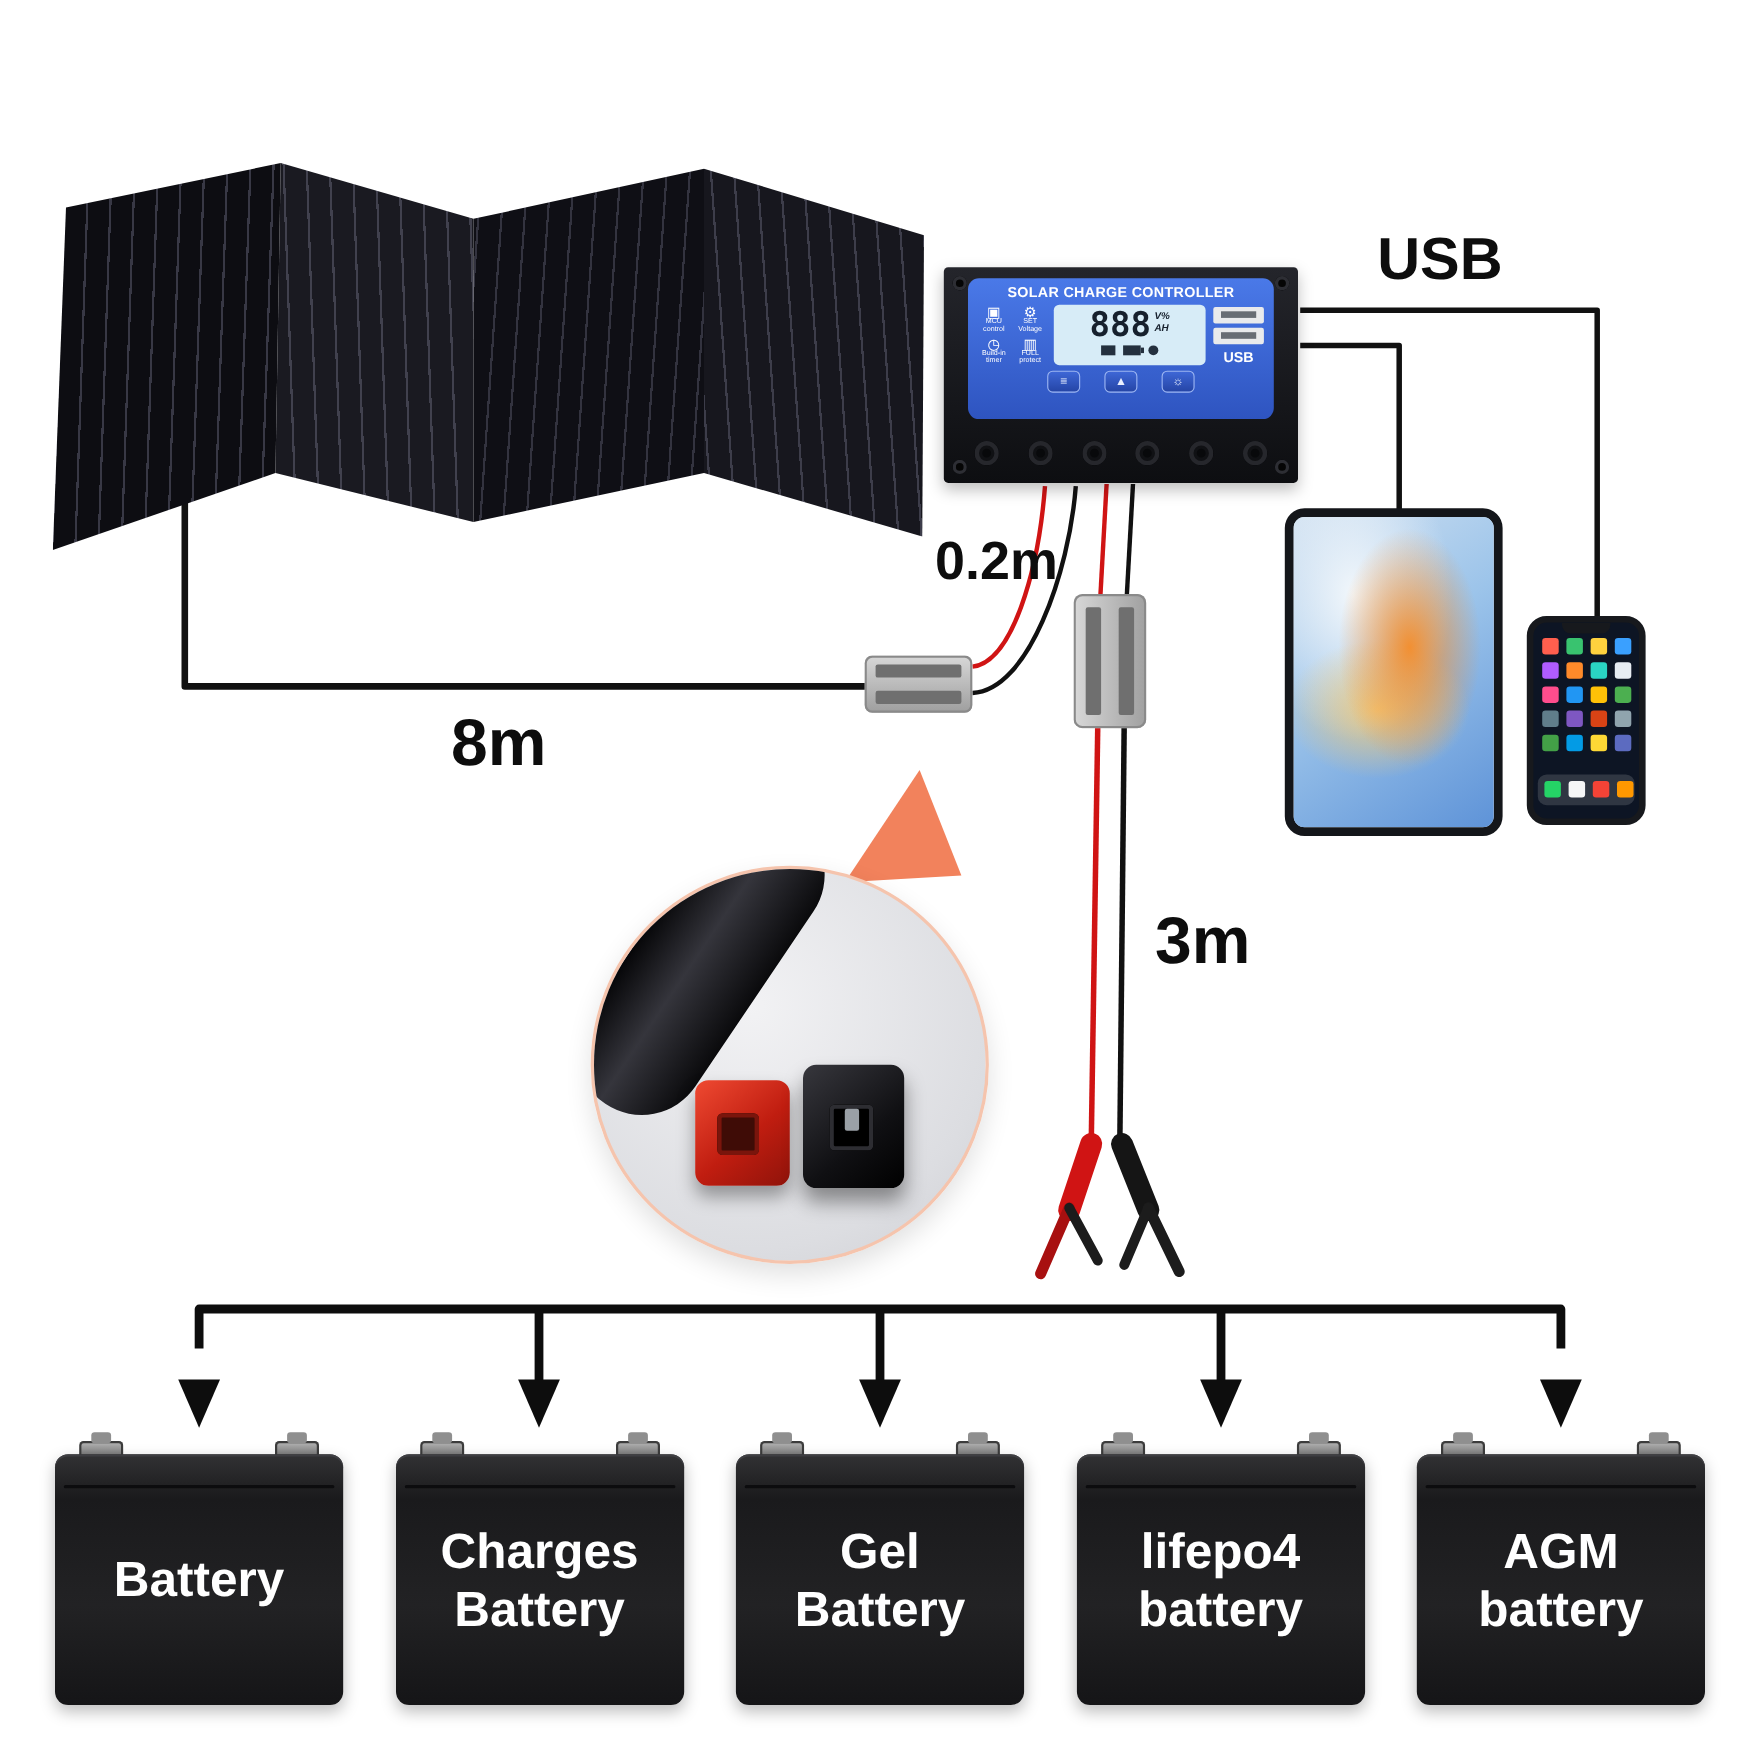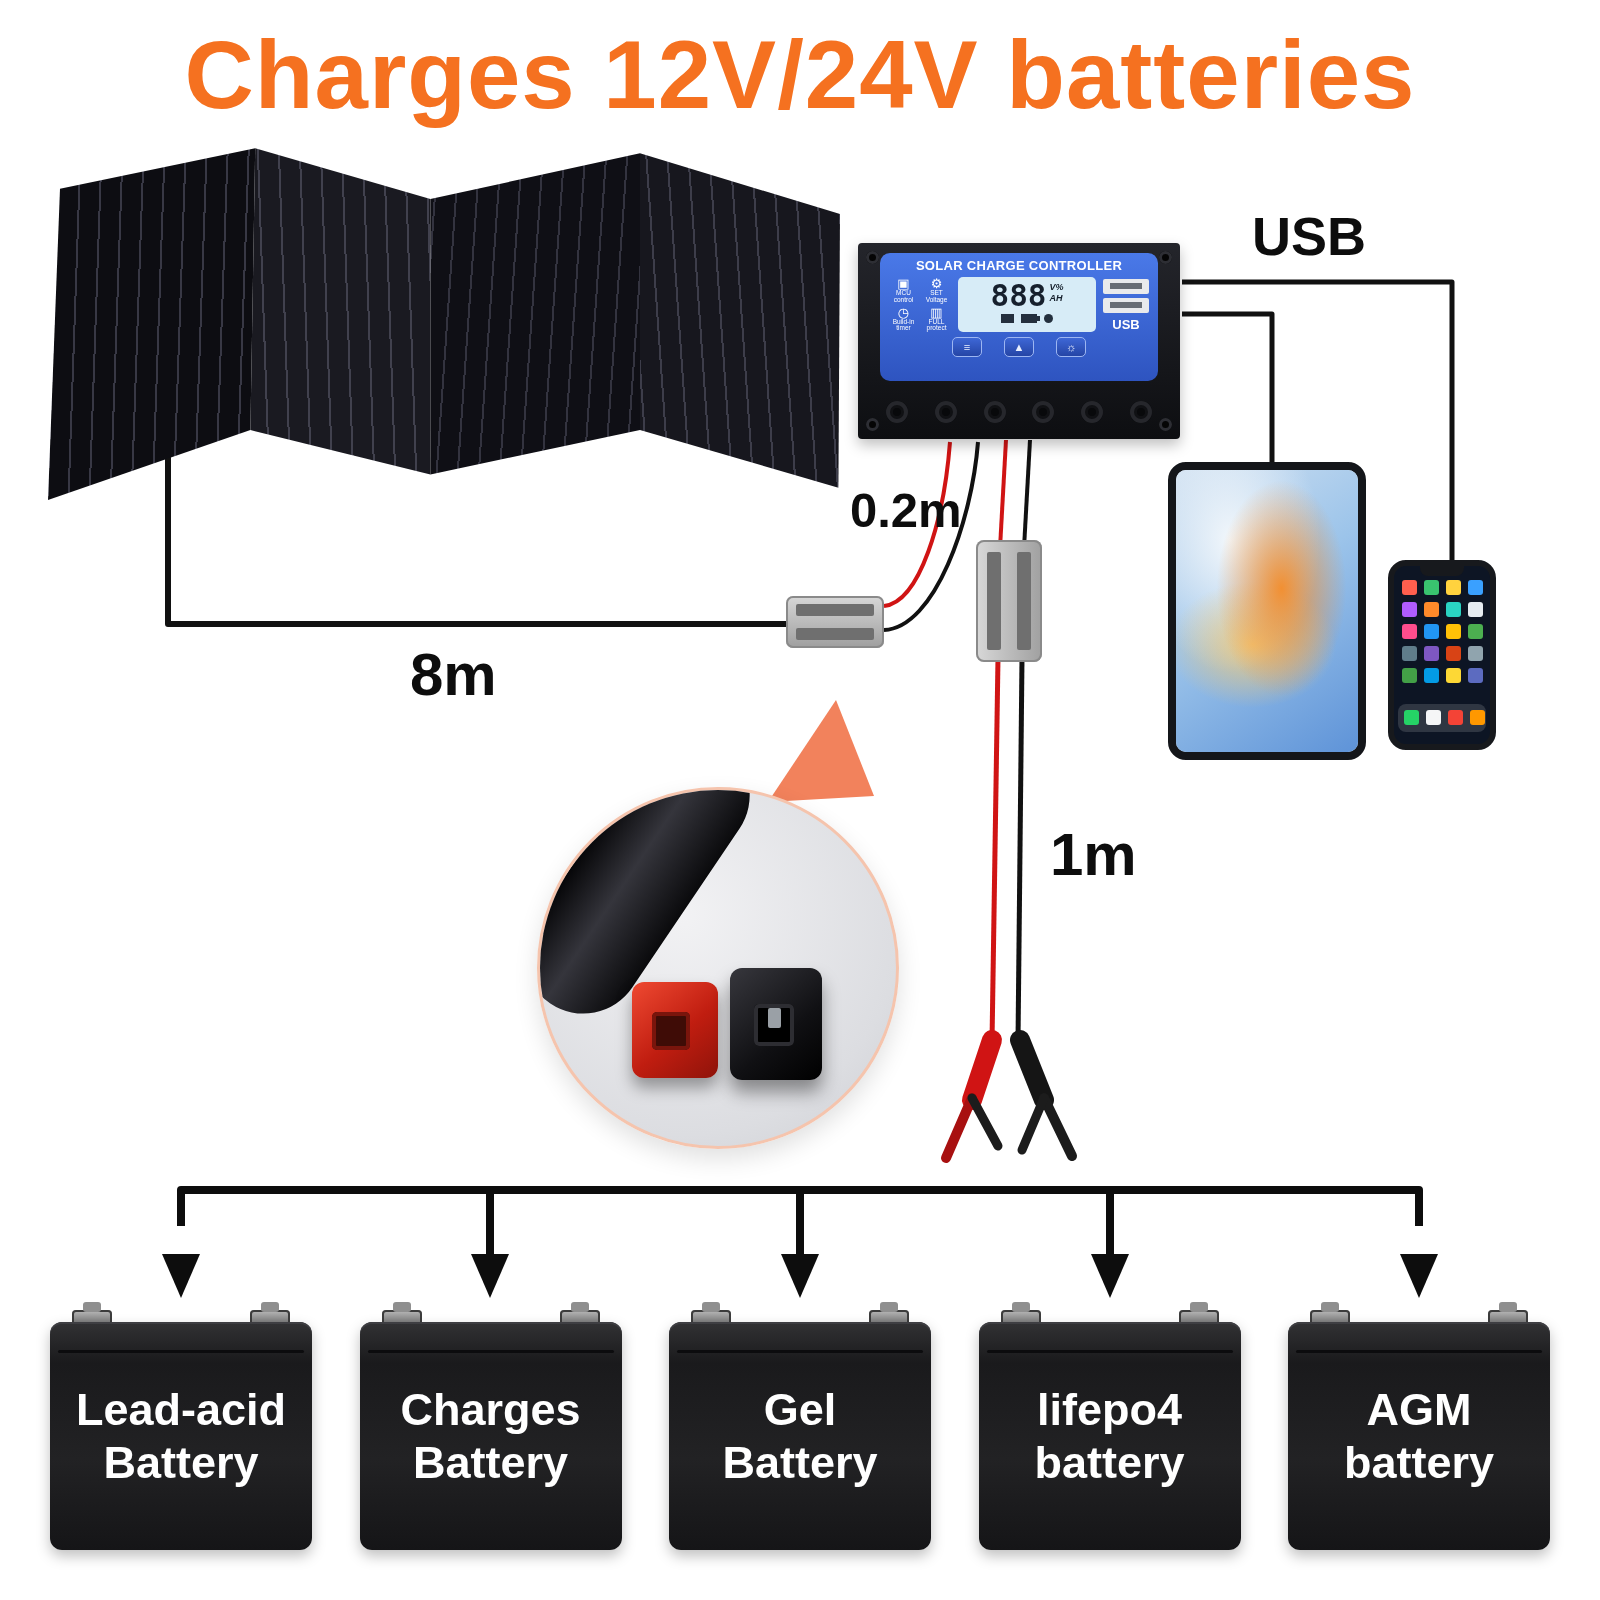--- a/index.html
+++ b/index.html
@@ -124,21 +124,20 @@
     display:flex;align-items:center;justify-content:center;}
   .batt-body::before{content:"";position:absolute;left:8px;right:8px;top:28px;height:3px;background:#0c0c0e;border-radius:2px;}
   .batt-label{display:flex;flex-direction:column;align-items:center;color:#fff;font-weight:700;
     font-size:45px;line-height:1.18;text-align:center;}
 </style>
 </head>
 <body>
 
 <div class="canvas">
 
-  <div class="title">Charges 12V/24V batteries</div>
 
   <svg class="layer" viewBox="0 0 1600 1600">
 
     <path d="M 168 455 L 168 624 L 792 624" fill="none" stroke="#111111" stroke-width="6" stroke-linejoin="round"></path>
 
     <path d="M 884 606 C 920 602 944 520 950 442" fill="none" stroke="#d01414" stroke-width="4"></path>
     <path d="M 884 630 C 935 628 972 520 978 442" fill="none" stroke="#111111" stroke-width="4"></path>
 
     <path d="M 1006 440 L 1000 548" fill="none" stroke="#d01414" stroke-width="4"></path>
     <path d="M 1030 440 L 1024 548" fill="none" stroke="#111111" stroke-width="4"></path>
@@ -285,36 +284,35 @@
         <rect x="32" y="144" width="15" height="15" rx="3" fill="#f5f6f7"></rect>
         <rect x="54" y="144" width="15" height="15" rx="3" fill="#f44336"></rect>
         <rect x="76" y="144" width="15" height="15" rx="3" fill="#ff9800"></rect>
     </svg>
     <div class="notch"></div>
   </div>
 
   <div class="lbl usb-lbl">USB</div>
   <div class="lbl l02">0.2m</div>
   <div class="lbl l6">8m</div>
-  <div class="lbl l2">1m</div>
+  <div class="lbl l2">3m</div>
 
   <div class="inset">
     <div class="in-cable"></div>
     <div class="in-red"></div>
     <div class="in-blk"></div>
     <div class="in-pin"></div>
   </div>
 
   <div class="batt-row">
     <div class="batt">
       <span class="post p-l"></span>
       <span class="post p-r"></span>
       <div class="batt-body">
         <div class="batt-label">
-          <span>Lead-acid</span>
           <span>Battery</span>
         </div>
       </div>
     </div>
     <div class="batt">
       <span class="post p-l"></span>
       <span class="post p-r"></span>
       <div class="batt-body">
         <div class="batt-label">
           <span>Charges</span>

